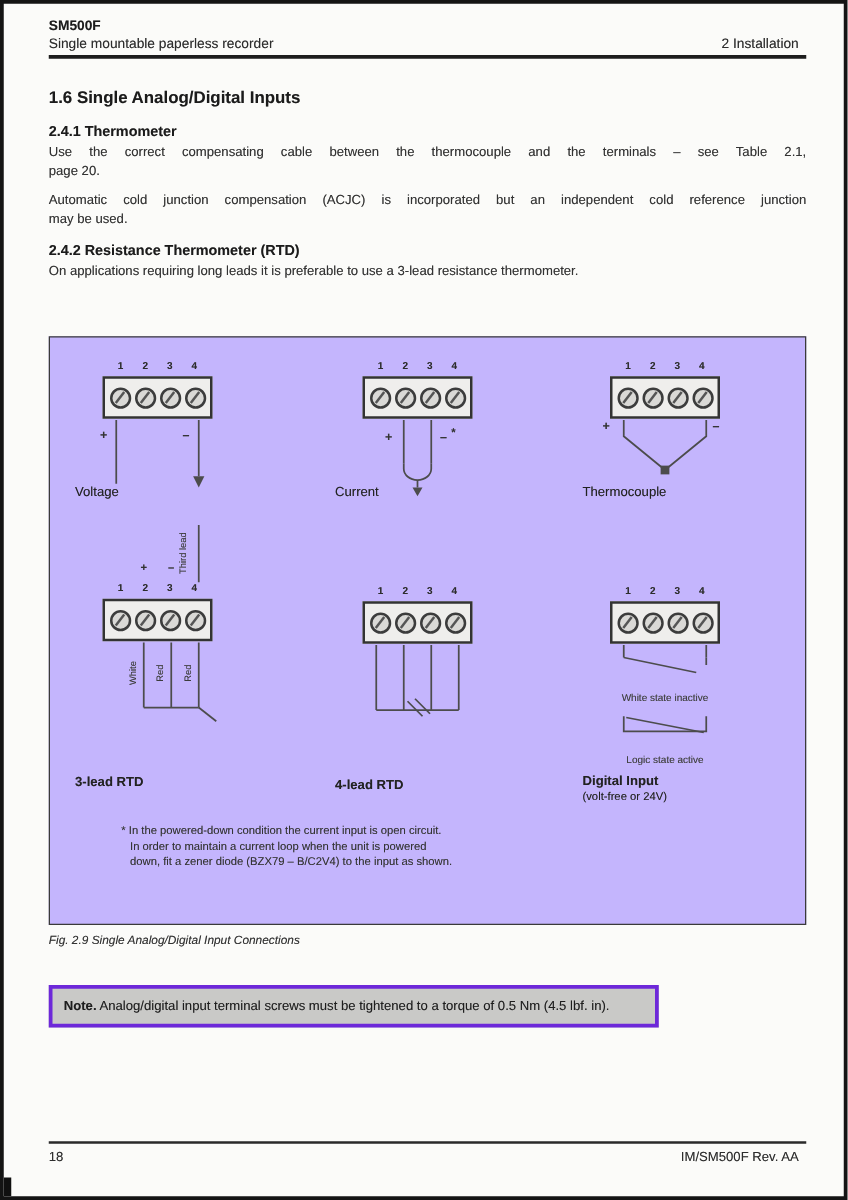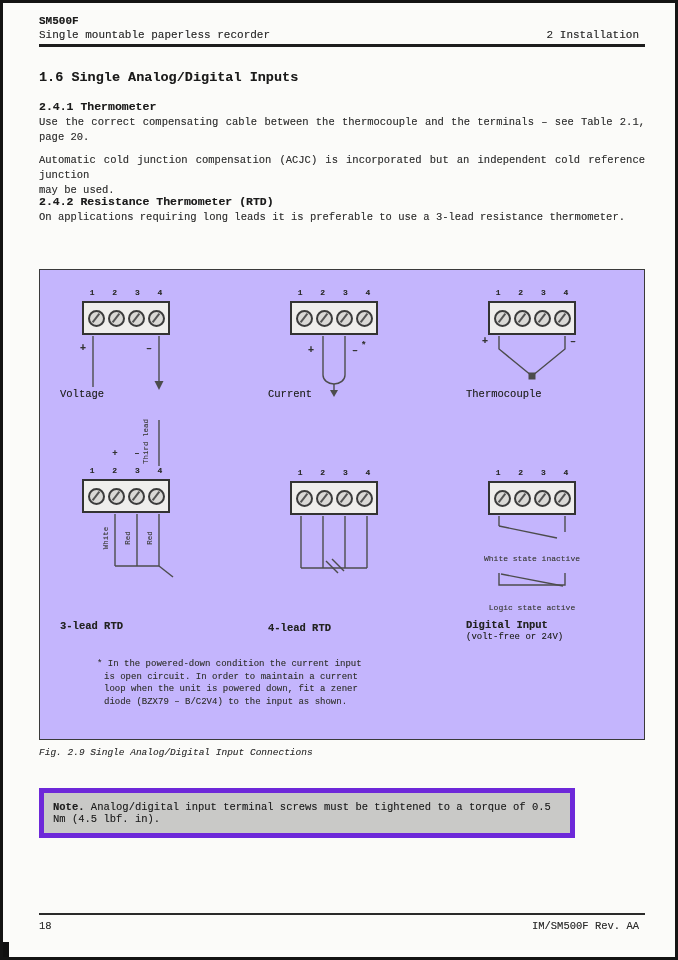--- a/index.html
+++ b/index.html
@@ -1,19 +1,19 @@
 <!DOCTYPE html>
 <html><head>
 <meta charset="utf-8">
 <style>
   *{margin:0;padding:0;box-sizing:border-box}
   html,body{background:#6e6e6e}
   .page{position:relative;width:678px;height:960px;margin:0 auto;background:#fbfbf9;
         border:3px solid #141414;overflow:hidden;color:#2d2d2d;
-        font-family:Liberation Mono, monospace;
+        font-family:Liberation Sans, sans-serif;
         text-shadow:0 0 .5px rgba(80,80,80,.55)}
   .abs{position:absolute}
 
   
   .hdr-product{left:36px;top:12px;font-size:11px;font-weight:bold;color:#1c1c1c}
   .hdr-sub{left:36px;top:26px;font-size:11px}
   .hdr-chap{right:36px;top:26px;font-size:11px}
   .hdr-rule{left:36px;width:606px;top:41px;height:3px;background:#1d1d1d}
   .ftr-rule{left:36px;width:606px;top:910px;height:2px;background:#2a2a2a}
   .ftr-page{left:36px;top:917px;font-size:10.5px}
@@ -74,22 +74,22 @@
   .d-title{top:153px}.d-sub{top:166px;font-size:9px}
   .v-label,.c-label,.t-label{top:100px}
   .r3-label{top:200px}.r4-label{top:156px}
 
   .r3note{position:absolute;left:124px;top:298px;width:150px;font-size:8px;
           color:#3f3f3f;line-height:11px}
   .footnote{position:absolute;left:57px;top:388px;width:266px;font-size:9px;
             line-height:12.5px;color:#343434;text-indent:-7px;padding-left:7px}
   .caption{position:absolute;left:36px;top:744px;font-style:italic;font-size:9.5px;color:#333}
 
-  .note-box{position:absolute;left:36px;top:785px;width:536px;background:#c9c9c7;
-            border:5px solid #6d28d9;padding:8px 9px;font-size:10.5px;color:#1e1e1e}
+  .note-box{position:absolute;left:36px;top:785px;width:488px;background:#c9c9c7;
+            border:3px solid #6d28d9;padding:8px 9px;font-size:10.5px;color:#1e1e1e}
   .note-label{font-weight:bold}
 </style>
 </head>
 <body>
 
 <div class="page">
 
   <div class="abs hdr-product">SM500F</div>
   <div class="abs hdr-sub">Single mountable paperless recorder</div>
   <div class="abs hdr-chap">2 Installation</div>

